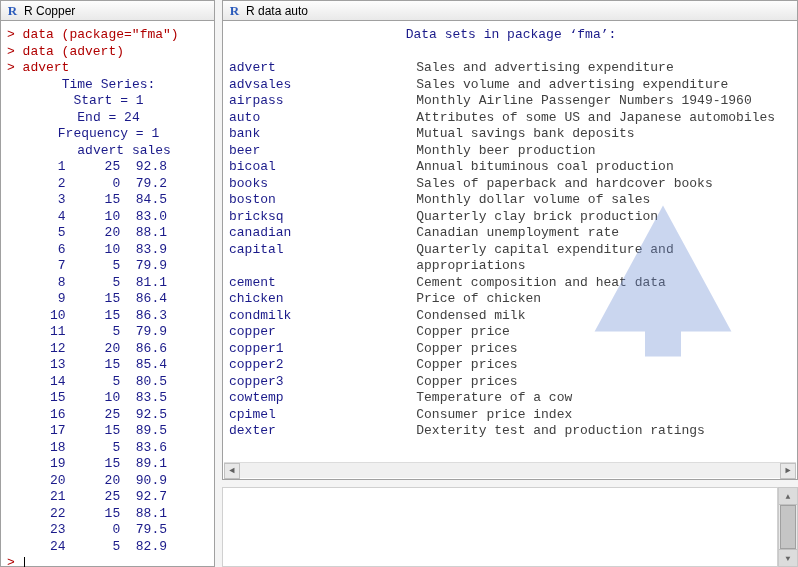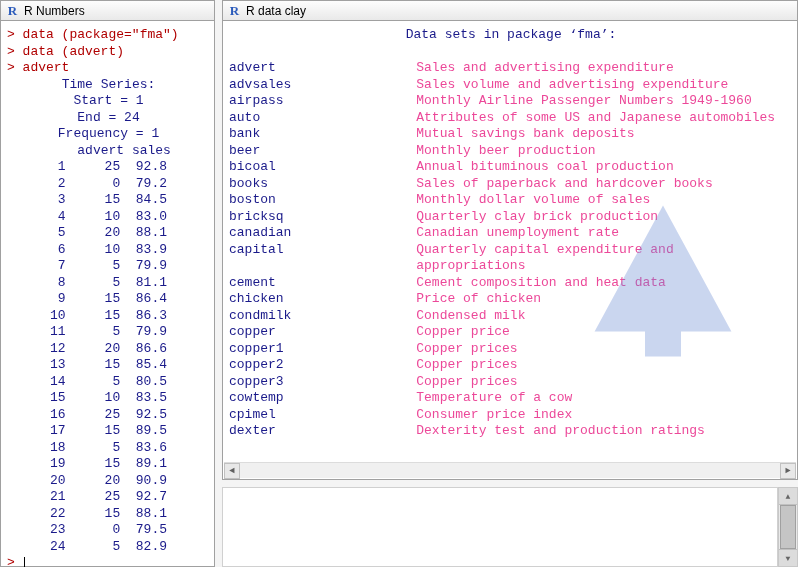--- a/index.html
+++ b/index.html
@@ -43,21 +43,21 @@
     padding: 6px 4px 4px 6px;
     white-space: pre;
     line-height: 16.5px;
     color: #1a1a8a;
     overflow: hidden;
   }
   .prompt { color: #b00000; }
   .cmd { color: #b00000; }
   .out { color: #1a1a8a; text-align: center; }
   .dname { color: #1a1a8a; }
-  .ddesc { color: #ec4899; }
+  .ddesc { color: #404040; }
   .cursor {
     display:inline-block;
     width:1px; height:13px; background:#000;
     vertical-align:text-bottom;
     margin-left:1px;
   }
   .hscroll {
     position:absolute;
     bottom:1px; left:1px; right:1px; height:16px;
     background:#f0f0f0;
@@ -113,29 +113,29 @@
   .row { white-space:pre; }
 </style>
 </head>
 <body>
 
 <div class="divider-v"></div>
 
 <div class="pane console">
   <div class="titlebar">
     <span class="ricon">R</span>
-    <span>R Numbers</span>
+    <span>R Copper</span>
   </div>
   <div class="content" id="console-body"><div class="row"><span class="prompt">&gt; </span><span class="cmd">data (package="fma")</span></div><div class="row"><span class="prompt">&gt; </span><span class="cmd">data (advert)</span></div><div class="row"><span class="prompt">&gt; </span><span class="cmd">advert</span></div><div class="row out">Time Series:</div><div class="row out">Start = 1</div><div class="row out">End = 24</div><div class="row out">Frequency = 1</div><div class="row out">    advert sales</div><div class="row out"> 1     25  92.8</div><div class="row out"> 2      0  79.2</div><div class="row out"> 3     15  84.5</div><div class="row out"> 4     10  83.0</div><div class="row out"> 5     20  88.1</div><div class="row out"> 6     10  83.9</div><div class="row out"> 7      5  79.9</div><div class="row out"> 8      5  81.1</div><div class="row out"> 9     15  86.4</div><div class="row out">10     15  86.3</div><div class="row out">11      5  79.9</div><div class="row out">12     20  86.6</div><div class="row out">13     15  85.4</div><div class="row out">14      5  80.5</div><div class="row out">15     10  83.5</div><div class="row out">16     25  92.5</div><div class="row out">17     15  89.5</div><div class="row out">18      5  83.6</div><div class="row out">19     15  89.1</div><div class="row out">20     20  90.9</div><div class="row out">21     25  92.7</div><div class="row out">22     15  88.1</div><div class="row out">23      0  79.5</div><div class="row out">24      5  82.9</div><div class="row"><span class="prompt">&gt; </span><span class="cursor"></span></div></div>
 </div>
 
 <div class="pane datasets">
   <div class="titlebar">
     <span class="ricon">R</span>
-    <span>R data clay</span>
+    <span>R data auto</span>
   </div>
   <div class="content" id="datasets-body"><div class="row out">Data sets in package ‘fma’:</div><div class="row out">&nbsp;</div><div class="row"><span class="dname">advert                  </span><span class="ddesc">Sales and advertising expenditure</span></div><div class="row"><span class="dname">advsales                </span><span class="ddesc">Sales volume and advertising expenditure</span></div><div class="row"><span class="dname">airpass                 </span><span class="ddesc">Monthly Airline Passenger Numbers 1949-1960</span></div><div class="row"><span class="dname">auto                    </span><span class="ddesc">Attributes of some US and Japanese automobiles</span></div><div class="row"><span class="dname">bank                    </span><span class="ddesc">Mutual savings bank deposits</span></div><div class="row"><span class="dname">beer                    </span><span class="ddesc">Monthly beer production</span></div><div class="row"><span class="dname">bicoal                  </span><span class="ddesc">Annual bituminous coal production</span></div><div class="row"><span class="dname">books                   </span><span class="ddesc">Sales of paperback and hardcover books</span></div><div class="row"><span class="dname">boston                  </span><span class="ddesc">Monthly dollar volume of sales</span></div><div class="row"><span class="dname">bricksq                 </span><span class="ddesc">Quarterly clay brick production</span></div><div class="row"><span class="dname">canadian                </span><span class="ddesc">Canadian unemployment rate</span></div><div class="row"><span class="dname">capital                 </span><span class="ddesc">Quarterly capital expenditure and</span></div><div class="row"><span class="dname">                        </span><span class="ddesc">appropriations</span></div><div class="row"><span class="dname">cement                  </span><span class="ddesc">Cement composition and heat data</span></div><div class="row"><span class="dname">chicken                 </span><span class="ddesc">Price of chicken</span></div><div class="row"><span class="dname">condmilk                </span><span class="ddesc">Condensed milk</span></div><div class="row"><span class="dname">copper                  </span><span class="ddesc">Copper price</span></div><div class="row"><span class="dname">copper1                 </span><span class="ddesc">Copper prices</span></div><div class="row"><span class="dname">copper2                 </span><span class="ddesc">Copper prices</span></div><div class="row"><span class="dname">copper3                 </span><span class="ddesc">Copper prices</span></div><div class="row"><span class="dname">cowtemp                 </span><span class="ddesc">Temperature of a cow</span></div><div class="row"><span class="dname">cpimel                  </span><span class="ddesc">Consumer price index</span></div><div class="row"><span class="dname">dexter                  </span><span class="ddesc">Dexterity test and production ratings</span></div><svg class="watermark" viewBox="0 0 100 100">
       <polygon points="50,8 88,78 60,78 60,92 40,92 40,78 12,78" fill="#6b8bd4"></polygon>
     </svg></div>
   <div class="hscroll">
     <div class="btn left">◄</div>
     <div class="btn right">►</div>
   </div>
 </div>
 

